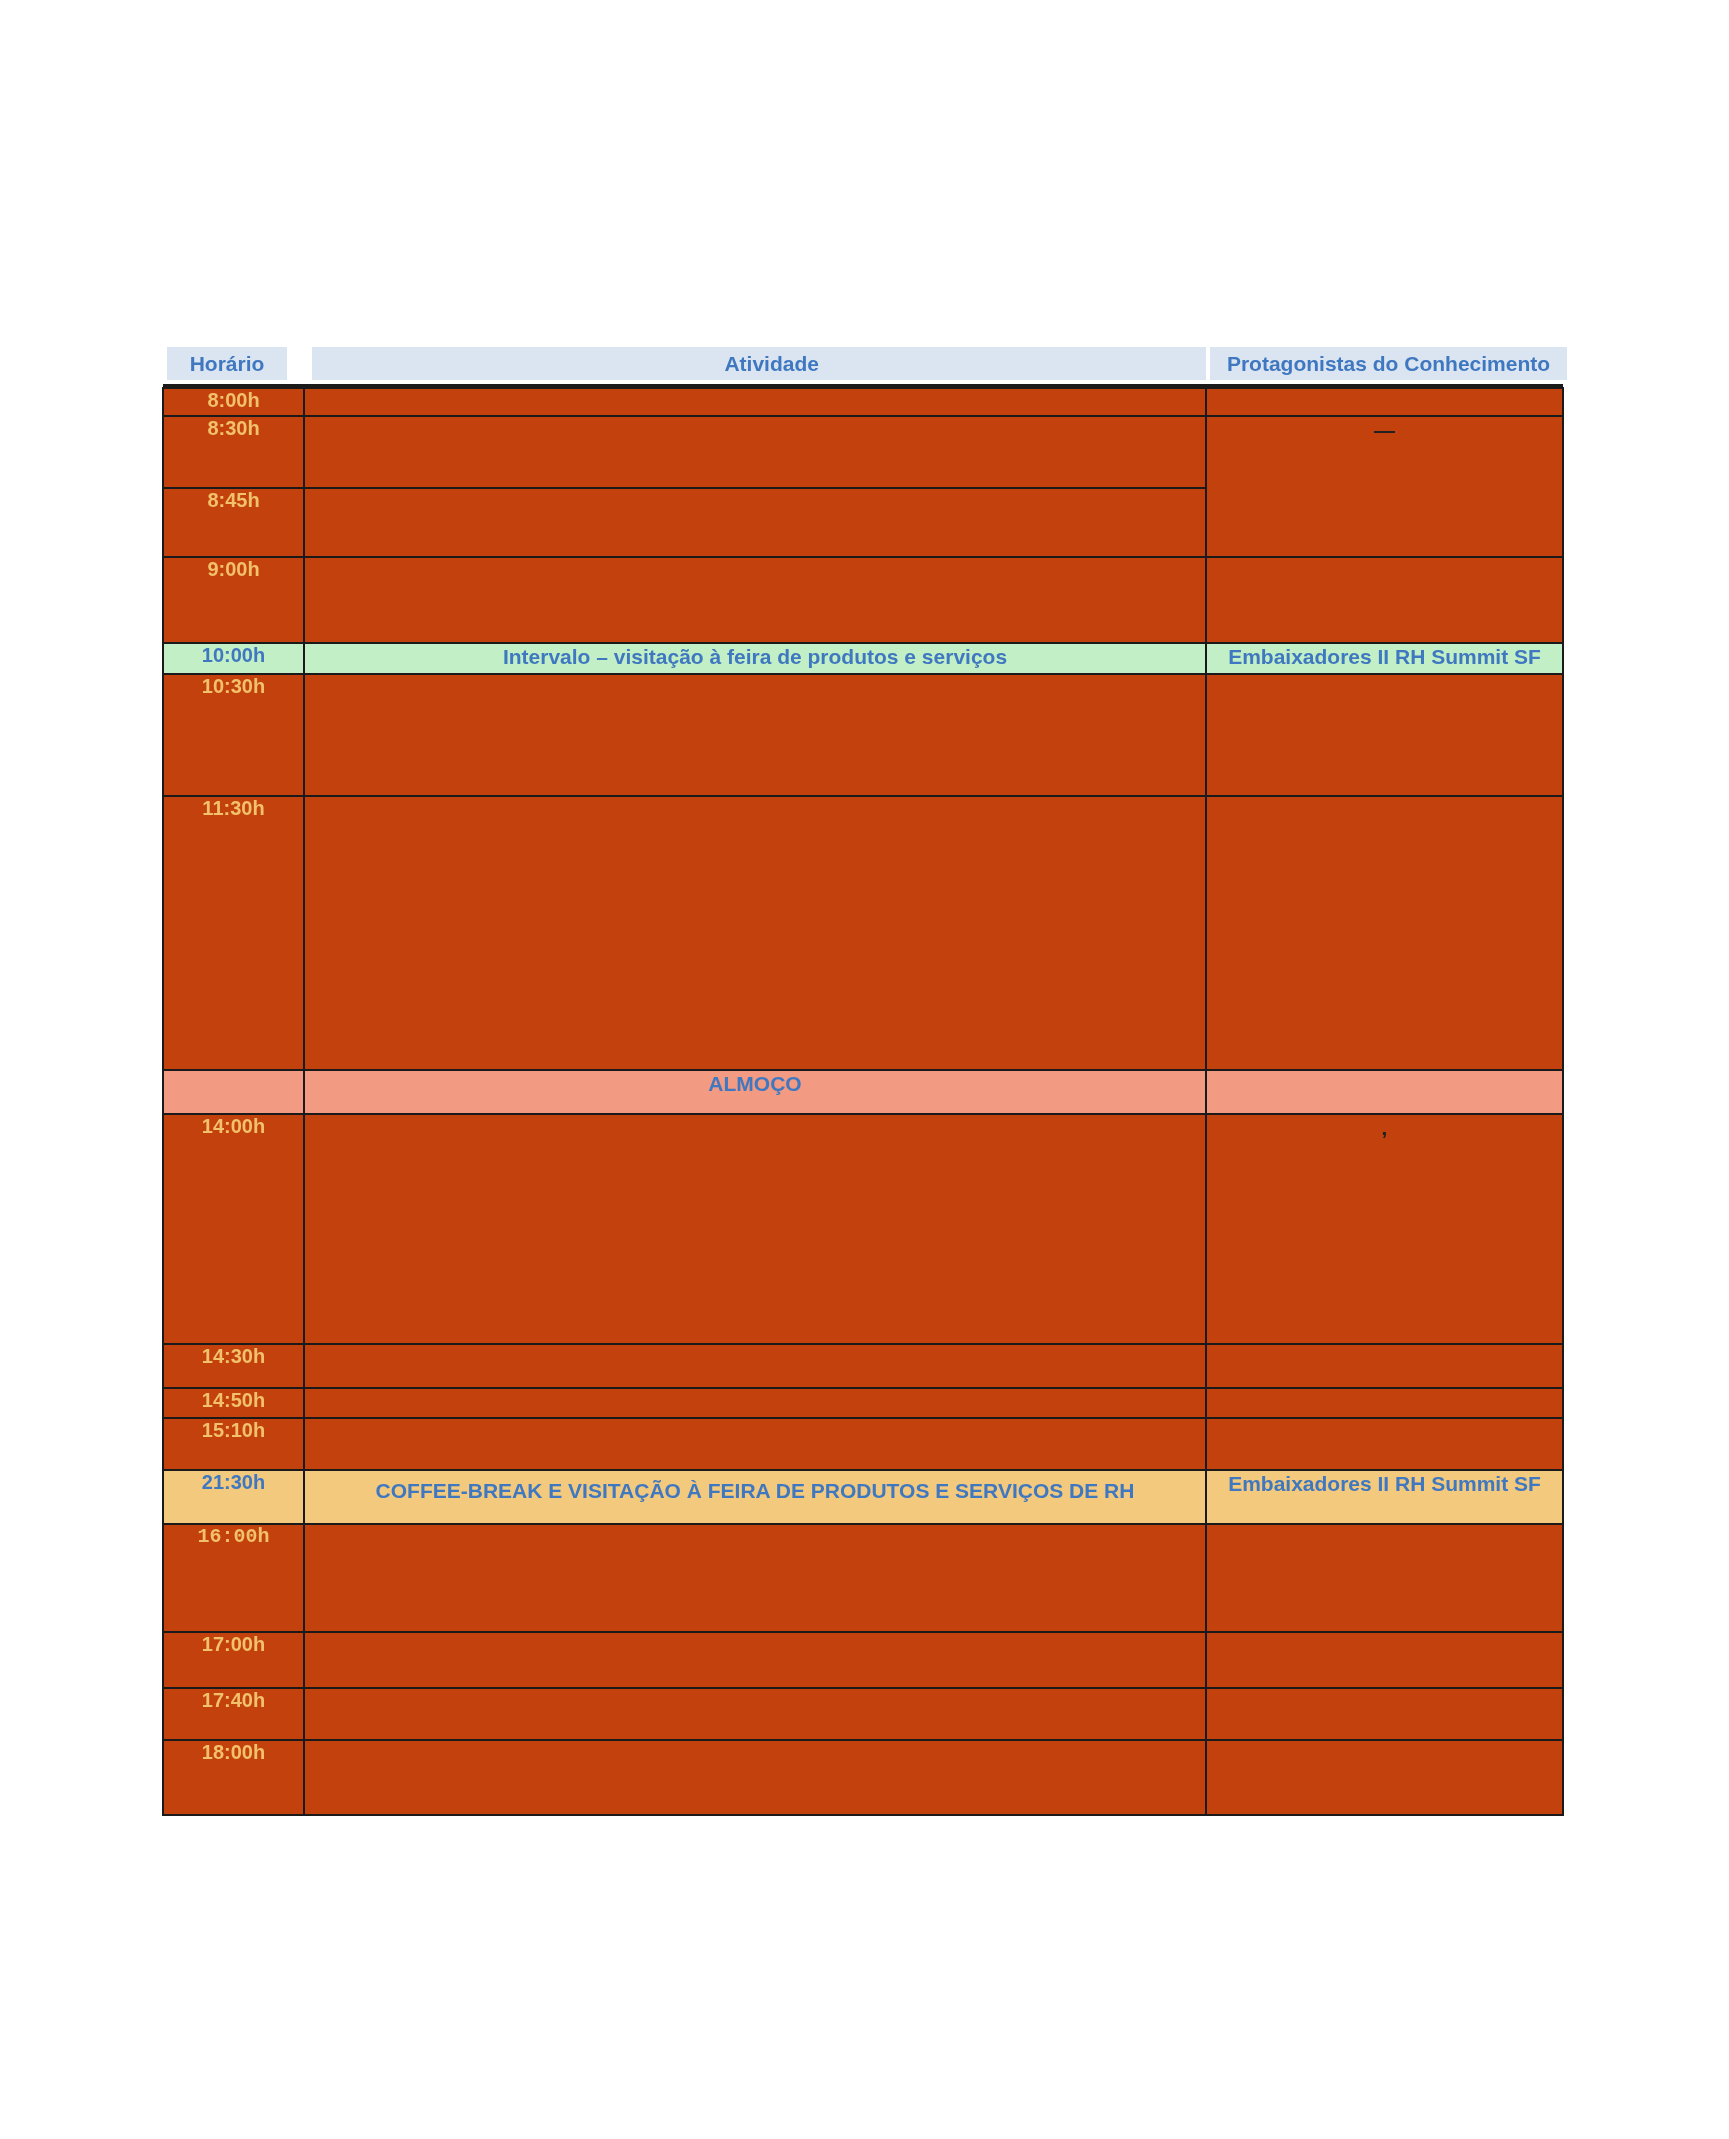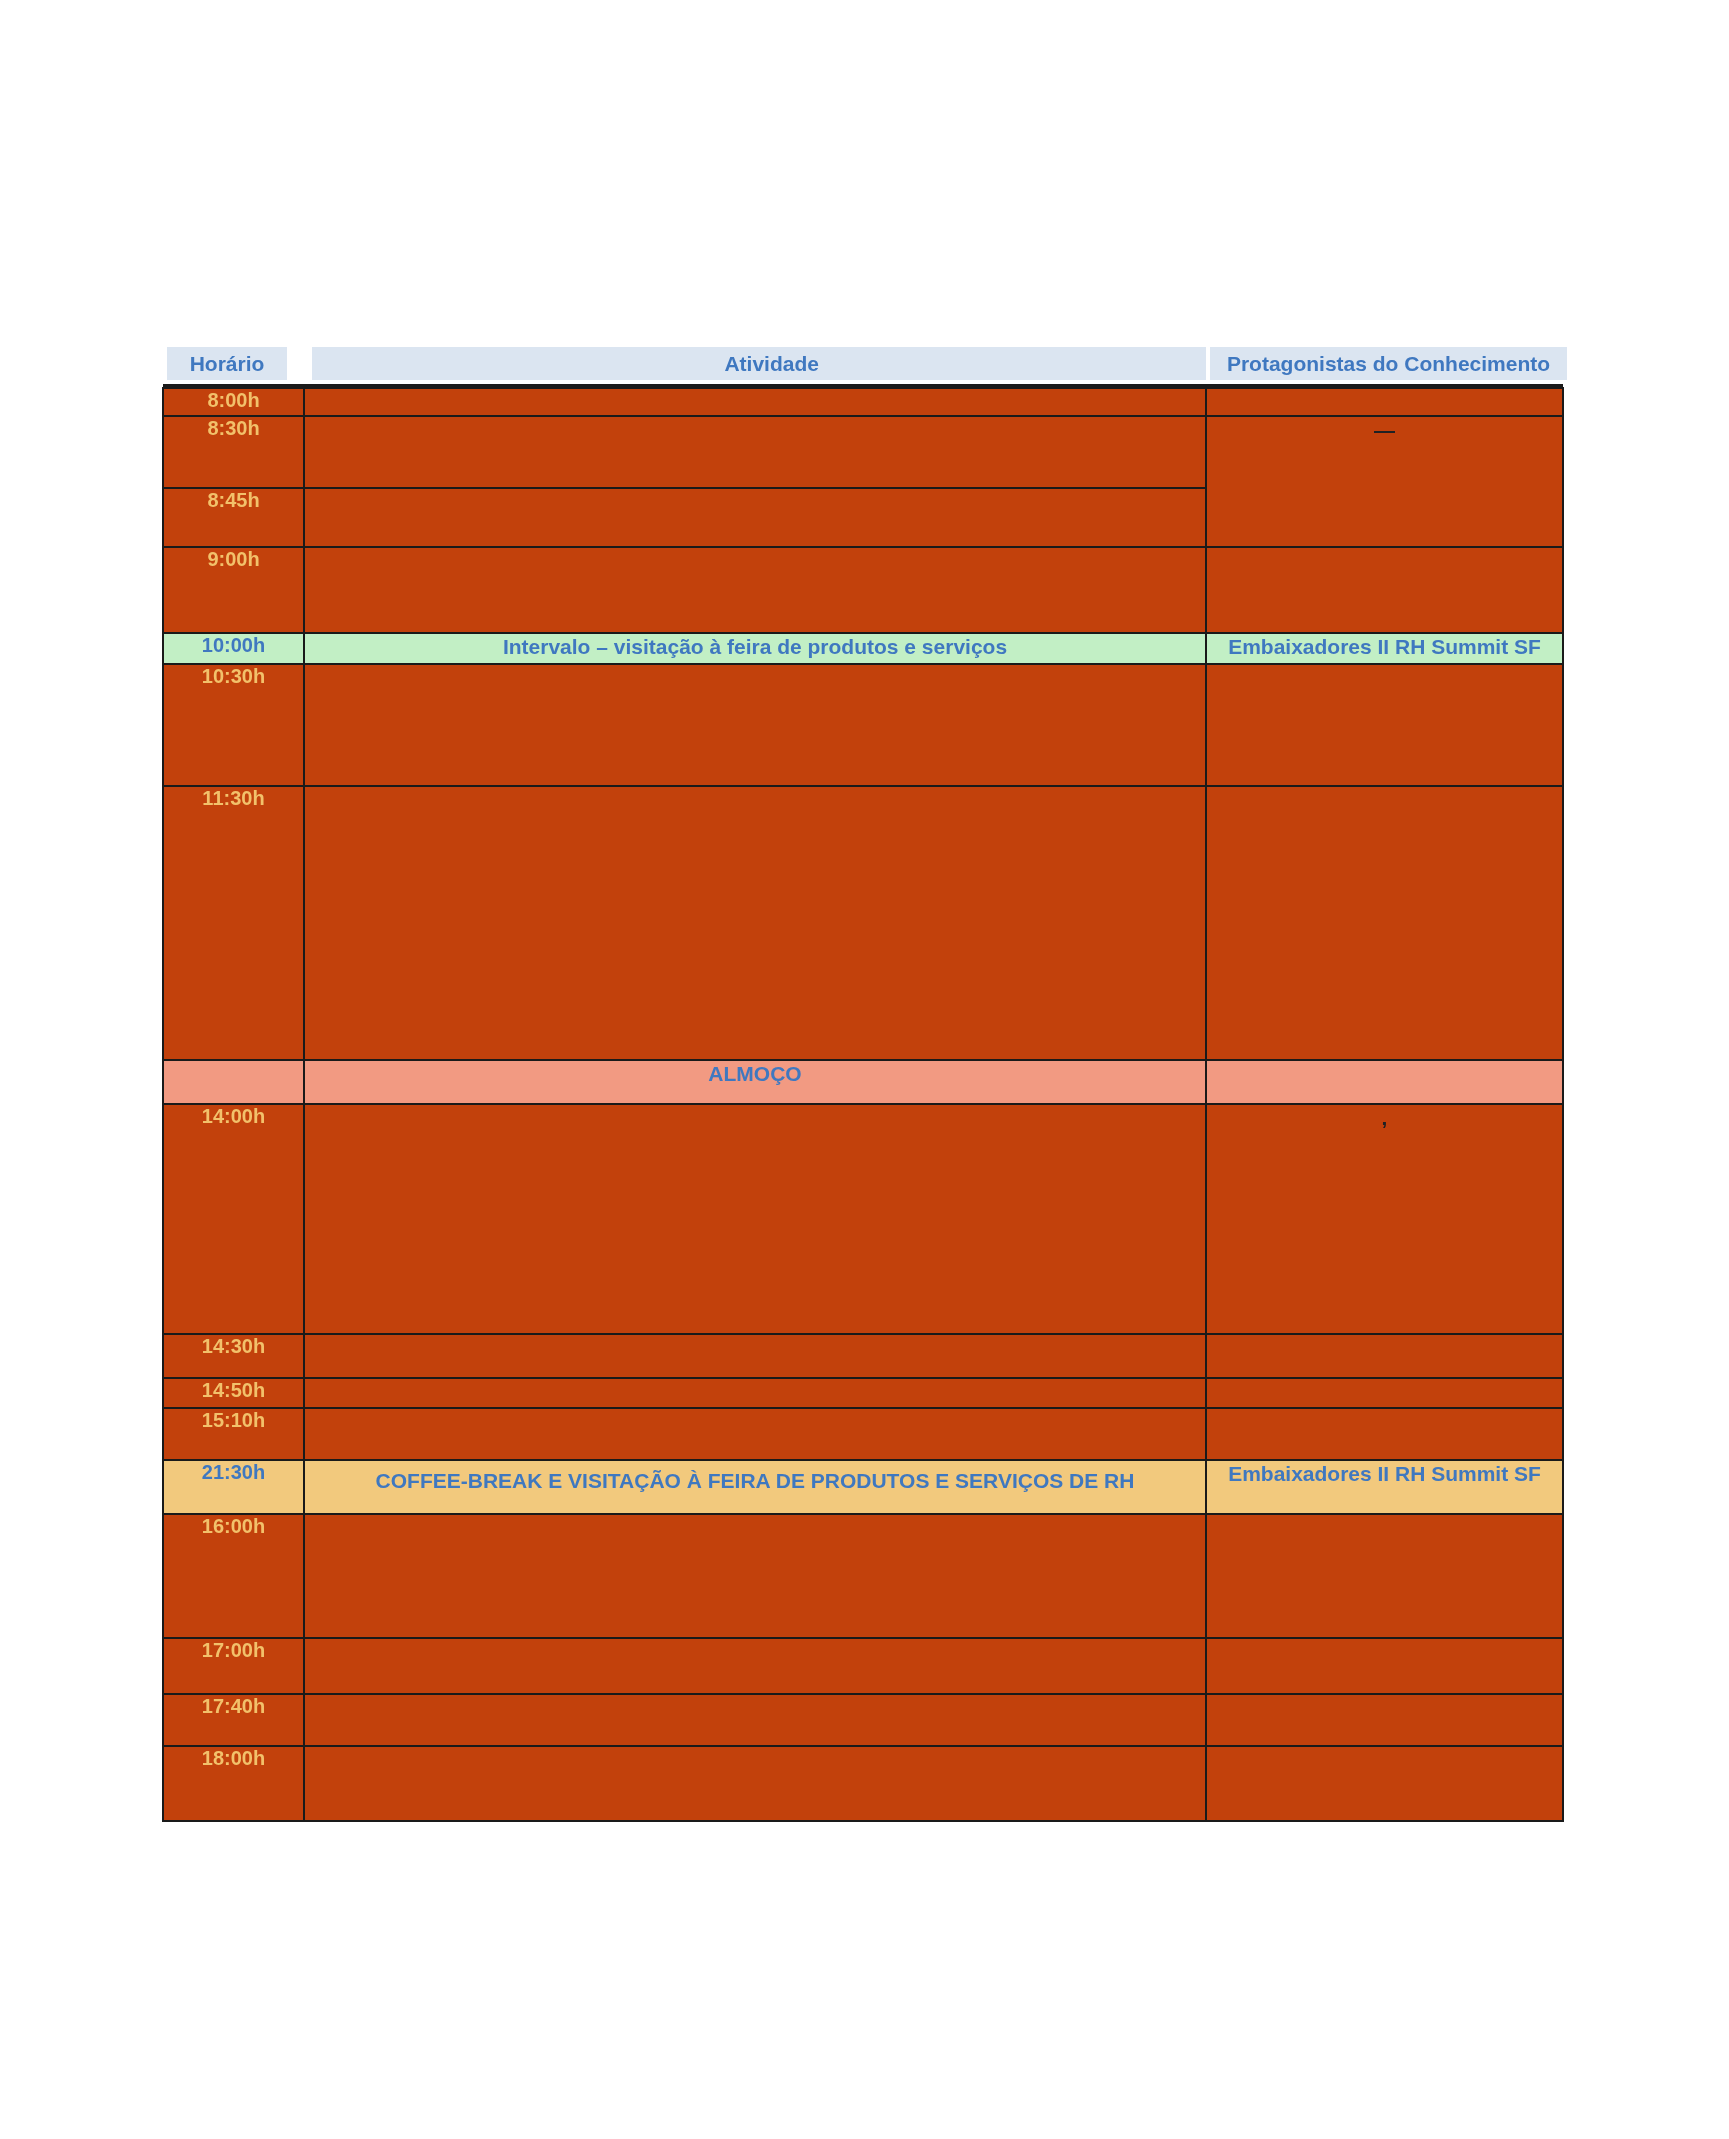--- a/index.html
+++ b/index.html
@@ -163,21 +163,21 @@
             <td class="act-cell"></td>
             <td class="people-cell"></td>
           </tr>
           <tr style="height: 72px;">
             <td class="time-cell">8:30h</td>
             <td class="act-cell"></td>
             <td class="people-cell" rowspan="2">
               <span class="mark-glyph">—</span>
             </td>
           </tr>
-          <tr style="height: 59px;">
+          <tr style="height: 69px;">
             <td class="time-cell">8:45h</td>
             <td class="act-cell"></td>
           </tr>
           <tr style="height: 86px;">
             <td class="time-cell">9:00h</td>
             <td class="act-cell"></td>
             <td class="people-cell"></td>
           </tr>
           <tr class="hl-green" style="height: 31px;">
             <td class="time-cell">10:00h</td>
@@ -219,21 +219,21 @@
           <tr style="height: 52px;">
             <td class="time-cell">15:10h</td>
             <td class="act-cell"></td>
             <td class="people-cell"></td>
           </tr>
           <tr class="hl-gold" style="height: 54px;">
             <td class="time-cell">21:30h</td>
             <td class="act-cell">COFFEE-BREAK E VISITAÇÃO À FEIRA DE PRODUTOS E SERVIÇOS DE RH</td>
             <td class="people-cell">Embaixadores II RH Summit SF</td>
           </tr>
-          <tr style="height: 124px;">
+          <tr style="height: 108px; font-family: Liberation Mono, monospace;">
             <td class="time-cell">16:00h</td>
             <td class="act-cell"></td>
             <td class="people-cell"></td>
           </tr>
           <tr style="height: 56px;">
             <td class="time-cell">17:00h</td>
             <td class="act-cell"></td>
             <td class="people-cell"></td>
           </tr>
           <tr style="height: 52px;">

